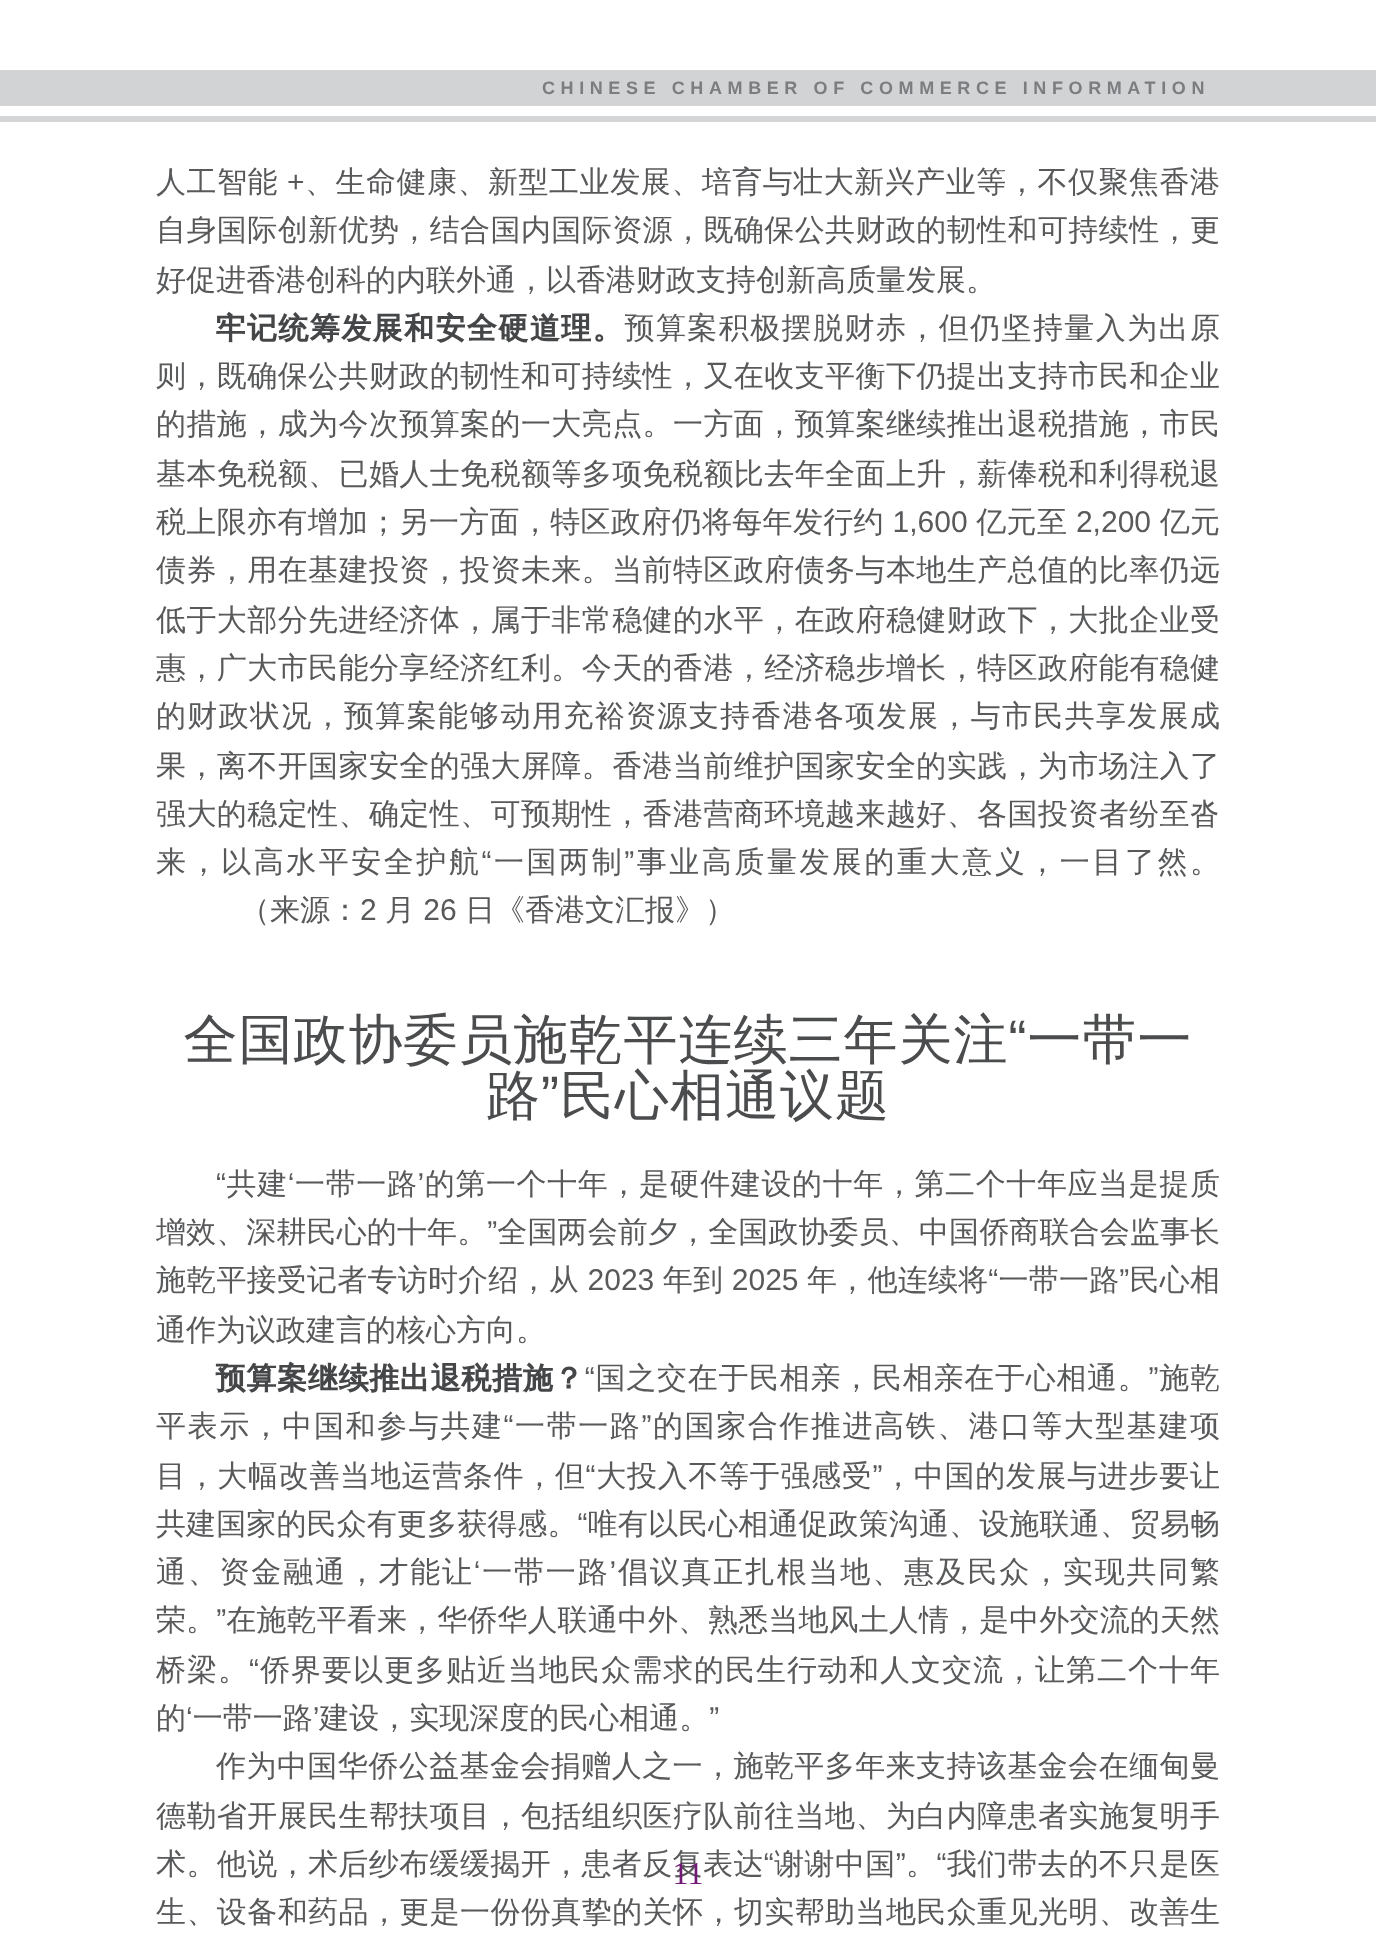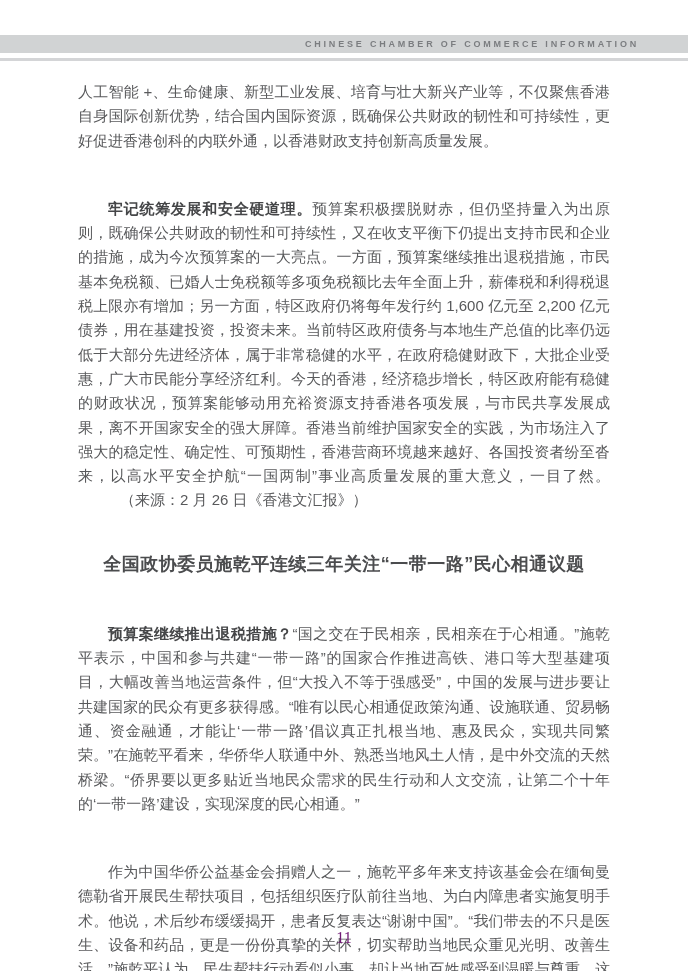--- a/index.html
+++ b/index.html
@@ -9,21 +9,21 @@
     font-family: "Liberation Sans", "DejaVu Sans", sans-serif;
     position: relative;
     overflow: hidden;
   }
   .page { position: absolute; inset: 0; }
   .header-bar {
     position: absolute; top: 35px; left: 0;
     width: 688px; height: 18px;
     background: #d1d3d4;
     display: flex; align-items: center; justify-content: flex-end;
-    padding-right: 49px; box-sizing: border-box;
+    padding-right: 83px; box-sizing: border-box;
   }
   .header-text {
     font-size: 9px; font-weight: bold;
     letter-spacing: 2.8px;
     color: #7b7d80;
     white-space: nowrap;
   }
   .header-rule {
     position: absolute; top: 58px; left: 0;
     width: 688px; height: 3px;
@@ -33,28 +33,28 @@
     position: absolute; top: 80px; left: 78px;
     width: 532px;
   }
   .para {
     margin: 0;
     font-size: 15px;
     line-height: 24.3px;
     color: #58595b;
     text-align: justify;
   }
-  .indent { text-indent: 2em; margin-top: 44px; }
+  .indent { text-indent: 2em; }
   .lead { font-weight: bold; color: #454648; }
   .source { padding-left: 42px; white-space: nowrap; }
   .article-title {
     margin: 37px 0 19px 0;
-    font-size: 18px;
+    font-size: 27px;
     line-height: 28px;
-    font-weight: bold;
+    font-weight: normal;
     color: #4b4c4e;
     text-align: center;
     text-indent: 0;
     letter-spacing: 0.5px;
   }
   .footer {
     position: absolute; top: 929px; left: 0;
     width: 688px;
     text-align: center;
   }
@@ -75,20 +75,21 @@
   <div class="header-rule"></div>
 
   <div class="content">
 
     <p class="para">人工智能 +、生命健康、新型工业发展、培育与壮大新兴产业等，不仅聚焦香港自身国际创新优势，结合国内国际资源，既确保公共财政的韧性和可持续性，更好促进香港创科的内联外通，以香港财政支持创新高质量发展。</p>
 
     <p class="para indent"><span class="lead">牢记统筹发展和安全硬道理。</span><span>预算案积极摆脱财赤，但仍坚持量入为出原则，既确保公共财政的韧性和可持续性，又在收支平衡下仍提出支持市民和企业的措施，成为今次预算案的一大亮点。一方面，预算案继续推出退税措施，市民基本免税额、已婚人士免税额等多项免税额比去年全面上升，薪俸税和利得税退税上限亦有增加；另一方面，特区政府仍将每年发行约 1,600 亿元至 2,200 亿元债券，用在基建投资，投资未来。当前特区政府债务与本地生产总值的比率仍远低于大部分先进经济体，属于非常稳健的水平，在政府稳健财政下，大批企业受惠，广大市民能分享经济红利。今天的香港，经济稳步增长，特区政府能有稳健的财政状况，预算案能够动用充裕资源支持香港各项发展，与市民共享发展成果，离不开国家安全的强大屏障。香港当前维护国家安全的实践，为市场注入了强大的稳定性、确定性、可预期性，香港营商环境越来越好、各国投资者纷至沓来，以高水平安全护航“一国两制”事业高质量发展的重大意义，一目了然。</span><span class="source">（来源：2 月 26 日《香港文汇报》）</span></p>
 
     <h1 class="article-title">全国政协委员施乾平连续三年关注“一带一路”民心相通议题</h1>
 
+    <p class="para indent">“共建‘一带一路’的第一个十年，是硬件建设的十年，第二个十年应当是提质增效、深耕民心的十年。”全国两会前夕，全国政协委员、中国侨商联合会监事长施乾平接受记者专访时介绍，从 2023 年到 2025 年，他连续将“一带一路”民心相通作为议政建言的核心方向。</p>
 
     <p class="para indent"><span class="lead">预算案继续推出退税措施？</span><span>“国之交在于民相亲，民相亲在于心相通。”施乾平表示，中国和参与共建“一带一路”的国家合作推进高铁、港口等大型基建项目，大幅改善当地运营条件，但“大投入不等于强感受”，中国的发展与进步要让共建国家的民众有更多获得感。“唯有以民心相通促政策沟通、设施联通、贸易畅通、资金融通，才能让‘一带一路’倡议真正扎根当地、惠及民众，实现共同繁荣。”在施乾平看来，华侨华人联通中外、熟悉当地风土人情，是中外交流的天然桥梁。“侨界要以更多贴近当地民众需求的民生行动和人文交流，让第二个十年的‘一带一路’建设，实现深度的民心相通。”</span></p>
 
     <p class="para indent">作为中国华侨公益基金会捐赠人之一，施乾平多年来支持该基金会在缅甸曼德勒省开展民生帮扶项目，包括组织医疗队前往当地、为白内障患者实施复明手术。他说，术后纱布缓缓揭开，患者反复表达“谢谢中国”。“我们带去的不只是医生、设备和药品，更是一份份真挚的关怀，切实帮助当地民众重见光明、改善生活。”施乾平认为，民生帮扶行动看似小事，却让当地百姓感受到温暖与尊重。这些被点亮生活的人，会成为讲述中国善意的“温暖火种”，为“一带一路”建设的长远发展凝聚更多民心力量。“民生‘软投入’与基建‘硬</p>
 
   </div>
 
   <div class="footer">
     <span class="page-number">11</span>
   </div>

